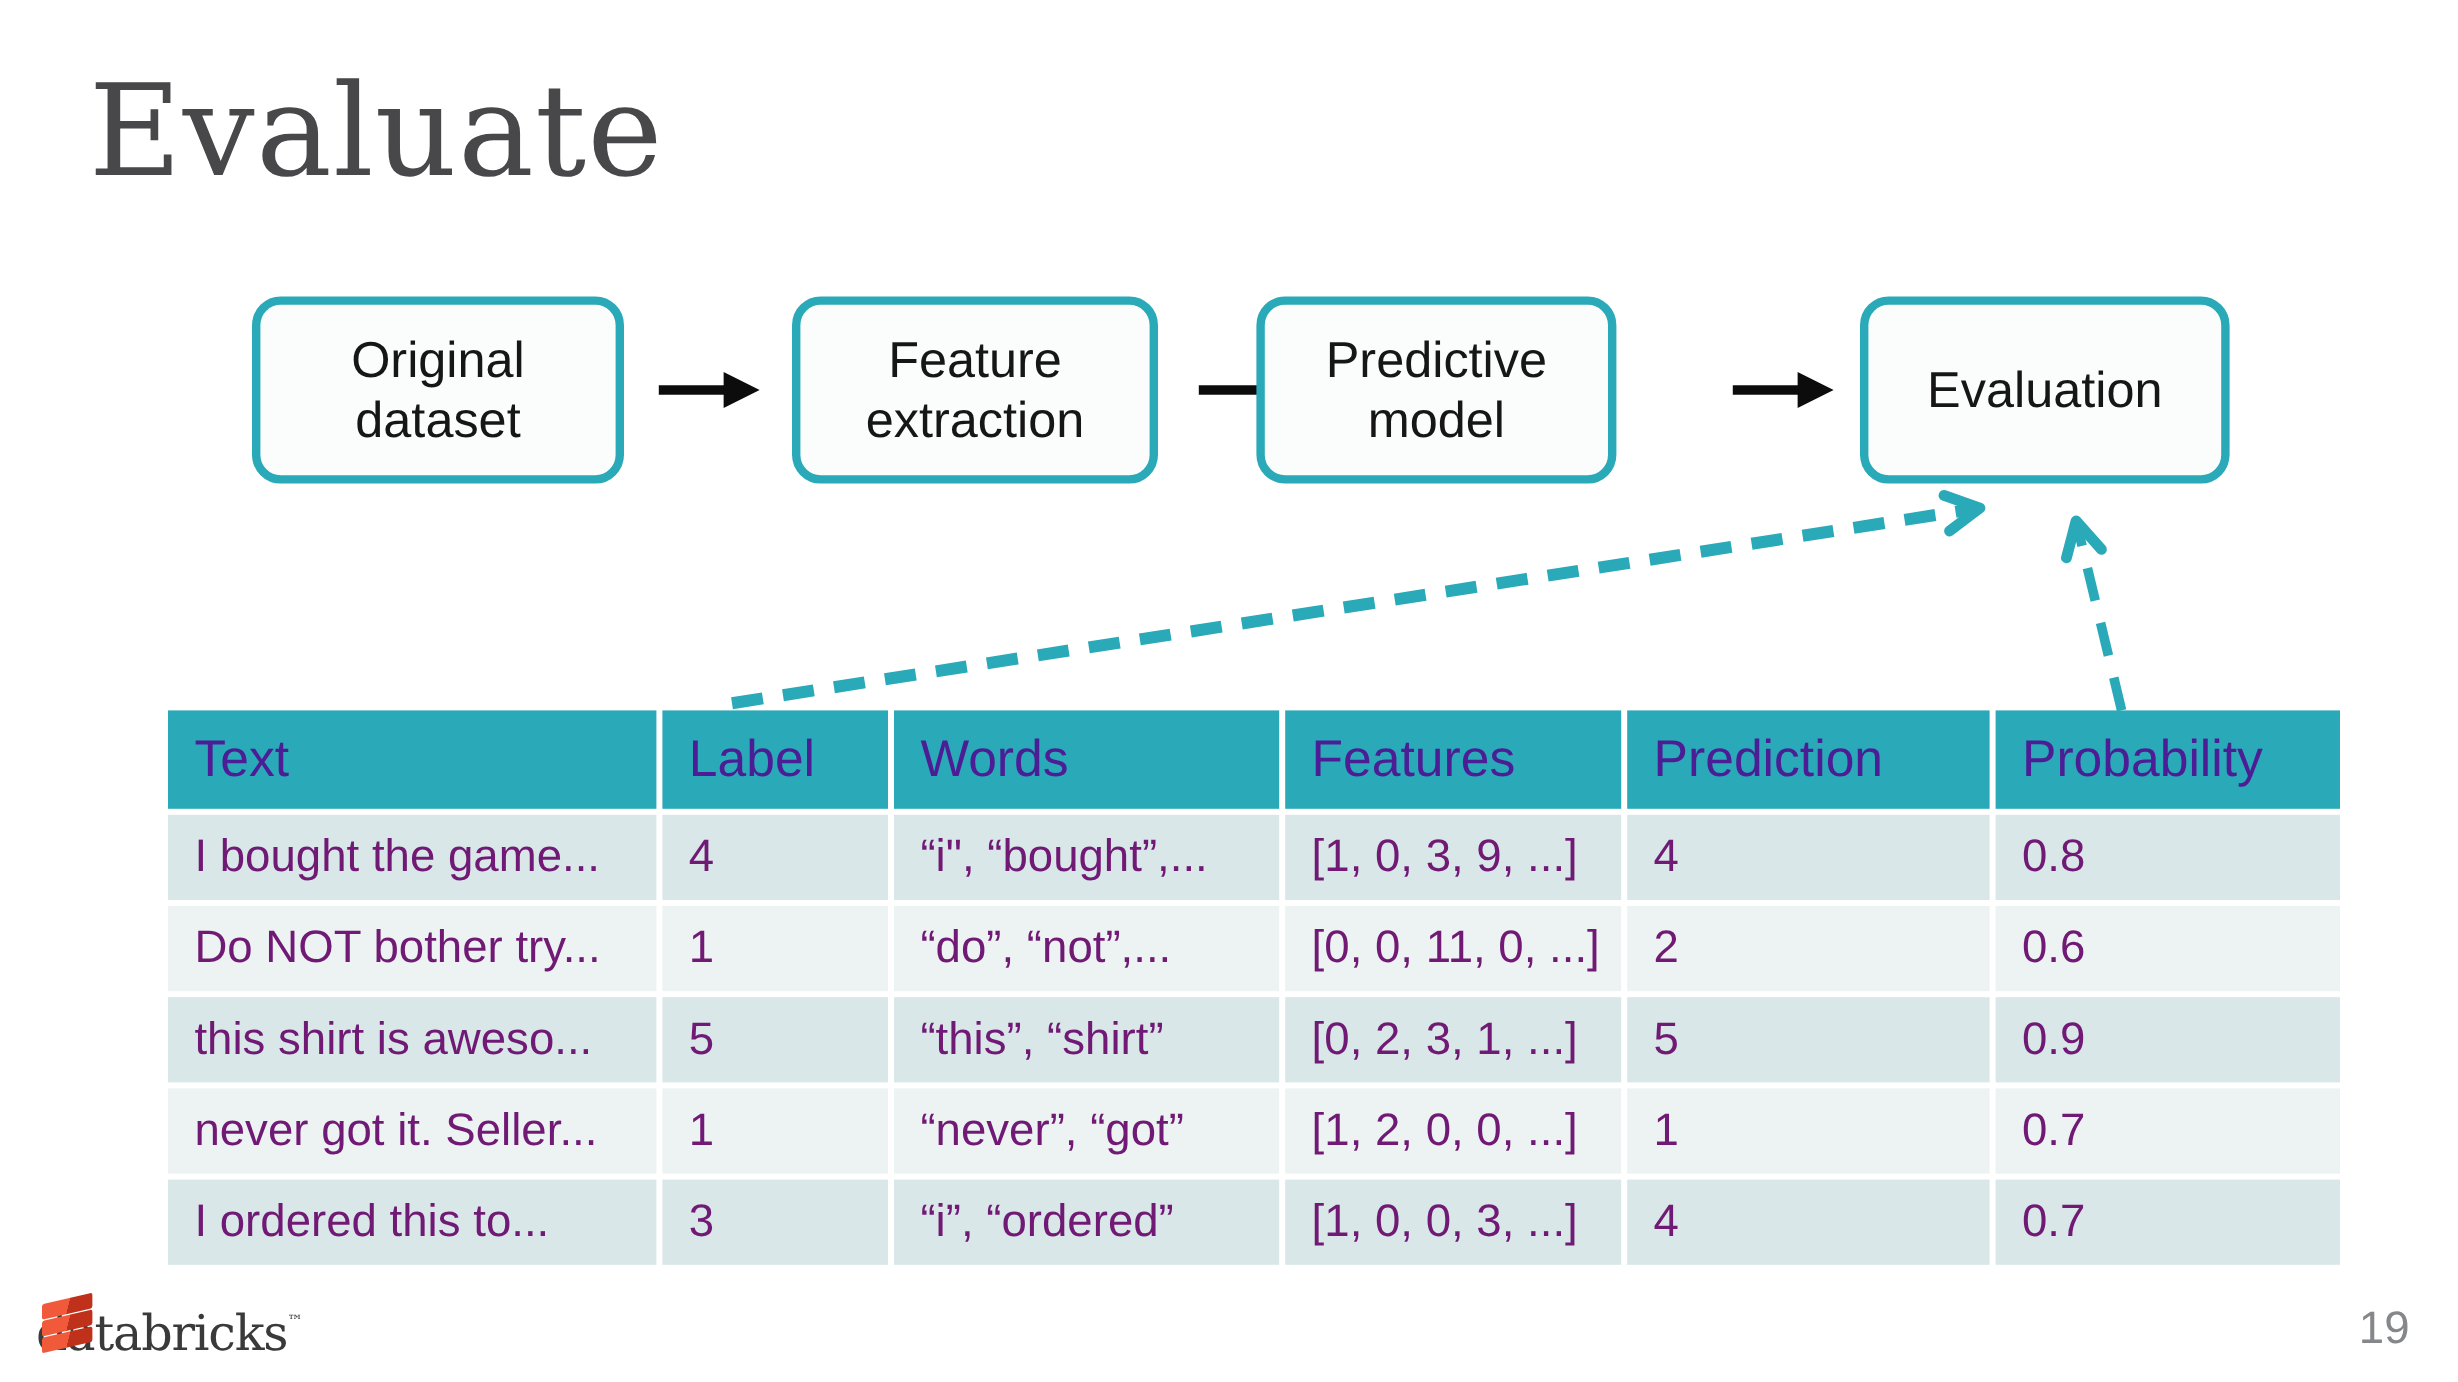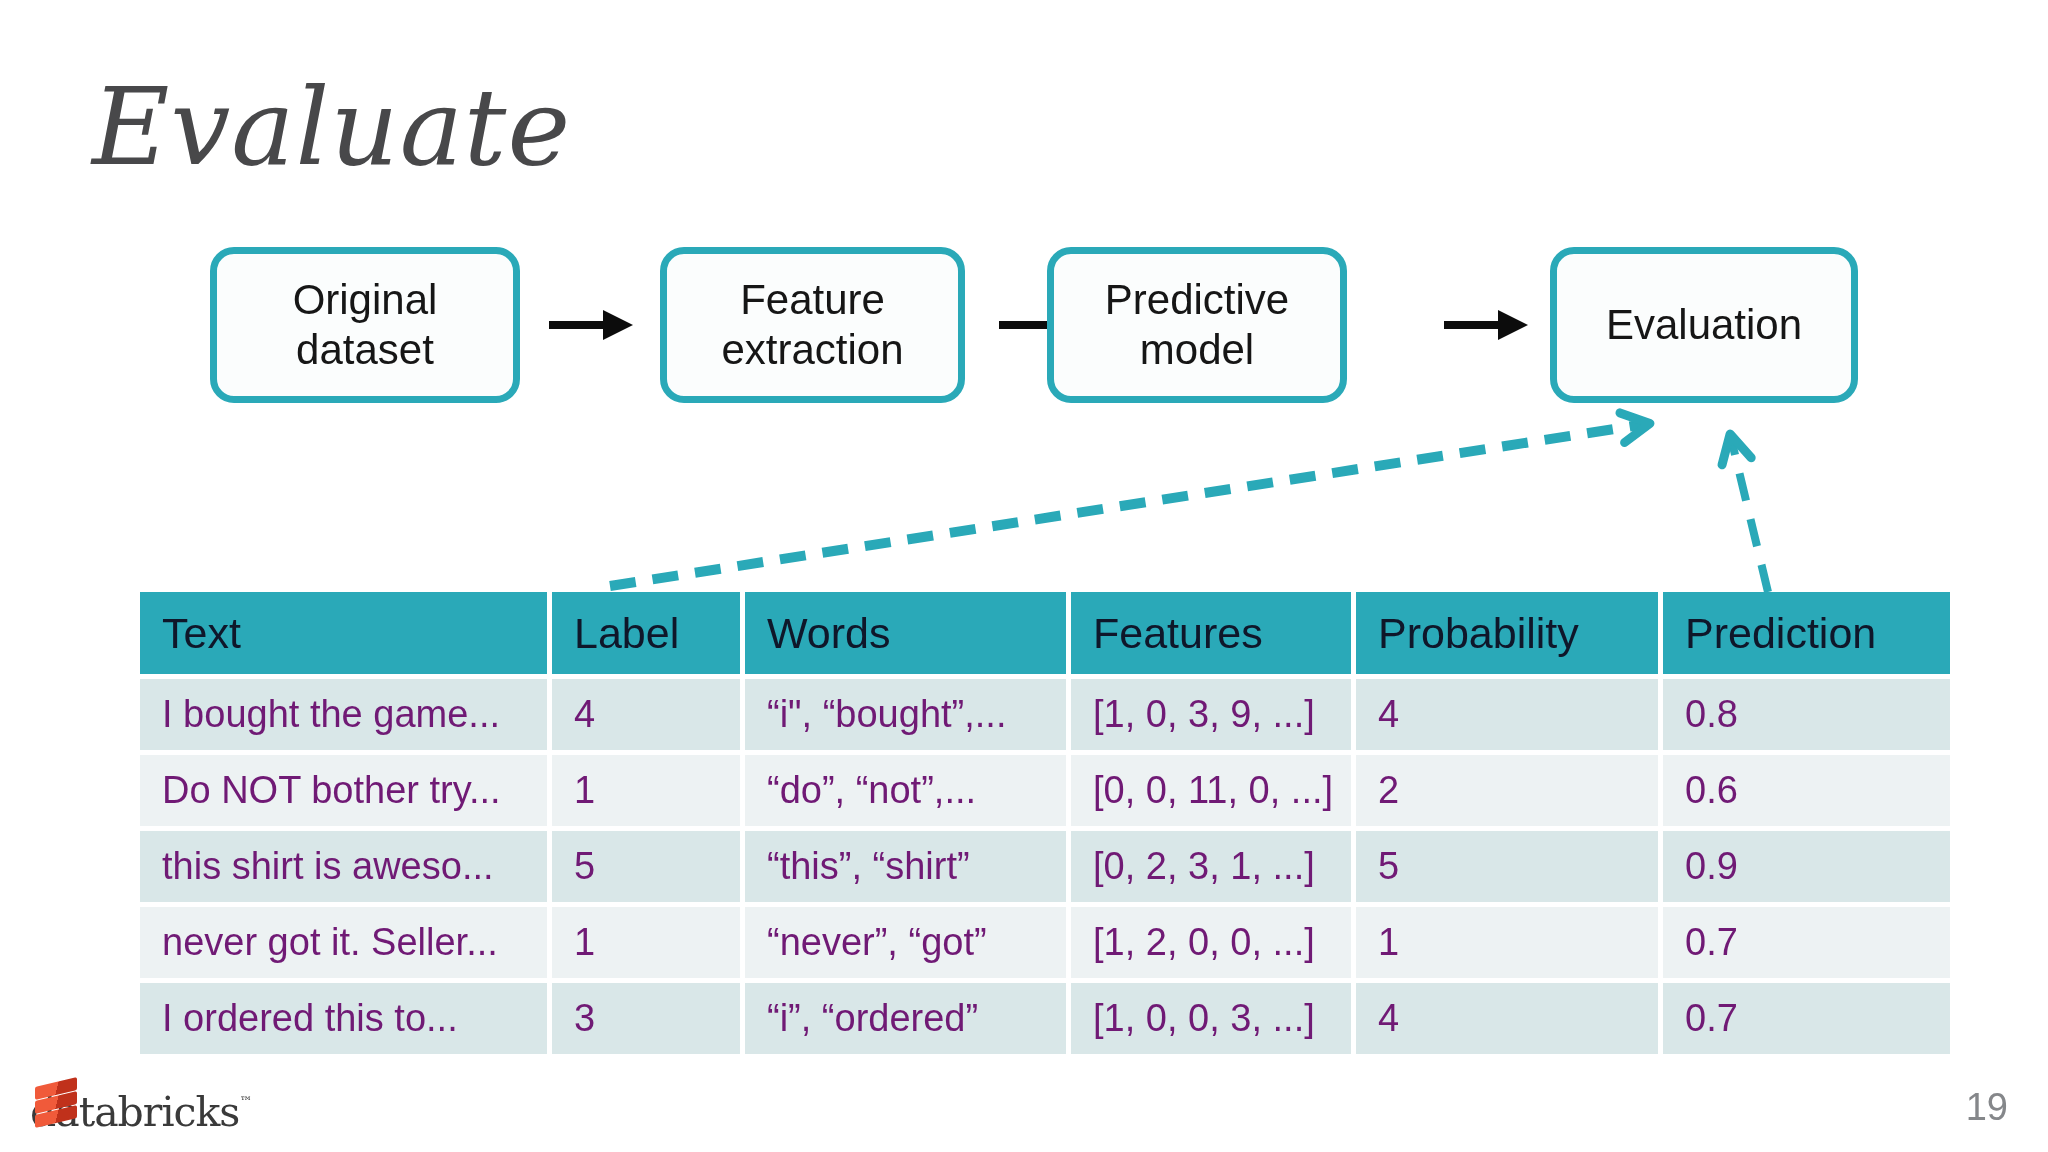--- a/index.html
+++ b/index.html
@@ -7,21 +7,21 @@
     position:relative; width:2048px; height:1152px;
     background:#ffffff; overflow:hidden;
     font-family:"Liberation Sans", sans-serif;
   }
 
   
   .title {
     position:absolute; left:74px; top:52px;
     font-family:"DejaVu Serif", serif;
     font-size:106px; font-weight:400; letter-spacing:1px;
-    color:#48484a; margin:18px; line-height:1.1;font-style:italic;
+    color:#48484a; margin:0; line-height:1.1;
   }
 
   
   .flow-box {
     position:absolute; top:247px; height:156px;
     box-sizing:border-box;
     background:#fbfdfd;
     border:7px solid #2aa9b8; border-radius:24px;
     display:flex; align-items:center; justify-content:center;
     text-align:center;
@@ -41,21 +41,21 @@
   .dashed-overlay { position:absolute; left:0; top:0; width:2048px; height:1152px; pointer-events:none; }
 
   
   .tbl {
     position:absolute; left:140px; top:592px; width:1810px;
     display:grid;
     grid-template-columns:407px 188px 321px 280px 302px 287px;
     gap:5px;
   }
   .th {
-    height:82px; background:#2aa9b8; color:#0f172a;
+    height:82px; background:#2aa9b8; color:#4c1d95;
     font-size:43px; display:flex; align-items:center;
     padding-left:22px; box-sizing:border-box; font-weight:400;
   }
   .td {
     height:71px; display:flex; align-items:center;
     padding-left:22px; box-sizing:border-box;
     font-size:38px; color:#701a75; font-weight:300;
   }
   .rodd  { background:#d9e7e8; }
   .reven { background:#edf2f3; }
@@ -122,22 +122,22 @@
     </defs>
     <line x1="610" y1="586" x2="1646" y2="424" stroke="#2aa9b8" stroke-width="10" stroke-dasharray="26 17" marker-end="url(#chev)"></line>
     <line x1="1768" y1="592" x2="1731" y2="438" stroke="#2aa9b8" stroke-width="8" stroke-dasharray="28 19" marker-end="url(#chev)"></line>
   </svg>
 
   <div class="tbl">
     <div class="th">Text</div>
     <div class="th">Label</div>
     <div class="th">Words</div>
     <div class="th">Features</div>
+    <div class="th">Prediction</div>
     <div class="th">Probability</div>
-    <div class="th">Prediction</div>
 
     <div class="td rodd">I bought the game...</div>
     <div class="td rodd">4</div>
     <div class="td rodd">“i", “bought”,...</div>
     <div class="td rodd">[1, 0, 3, 9, ...]</div>
     <div class="td rodd">4</div>
     <div class="td rodd">0.8</div>
 
     <div class="td reven">Do NOT bother try...</div>
     <div class="td reven">1</div>

